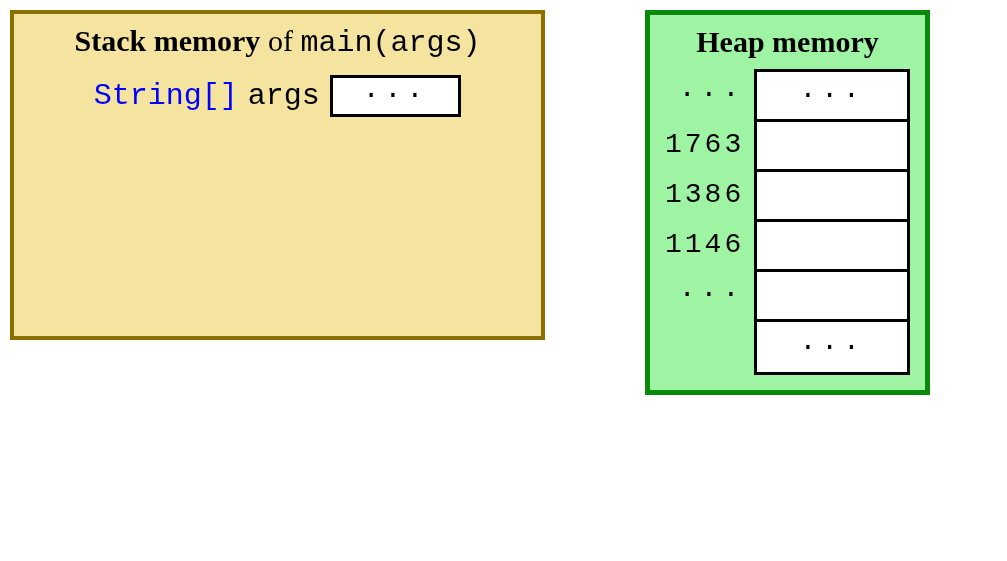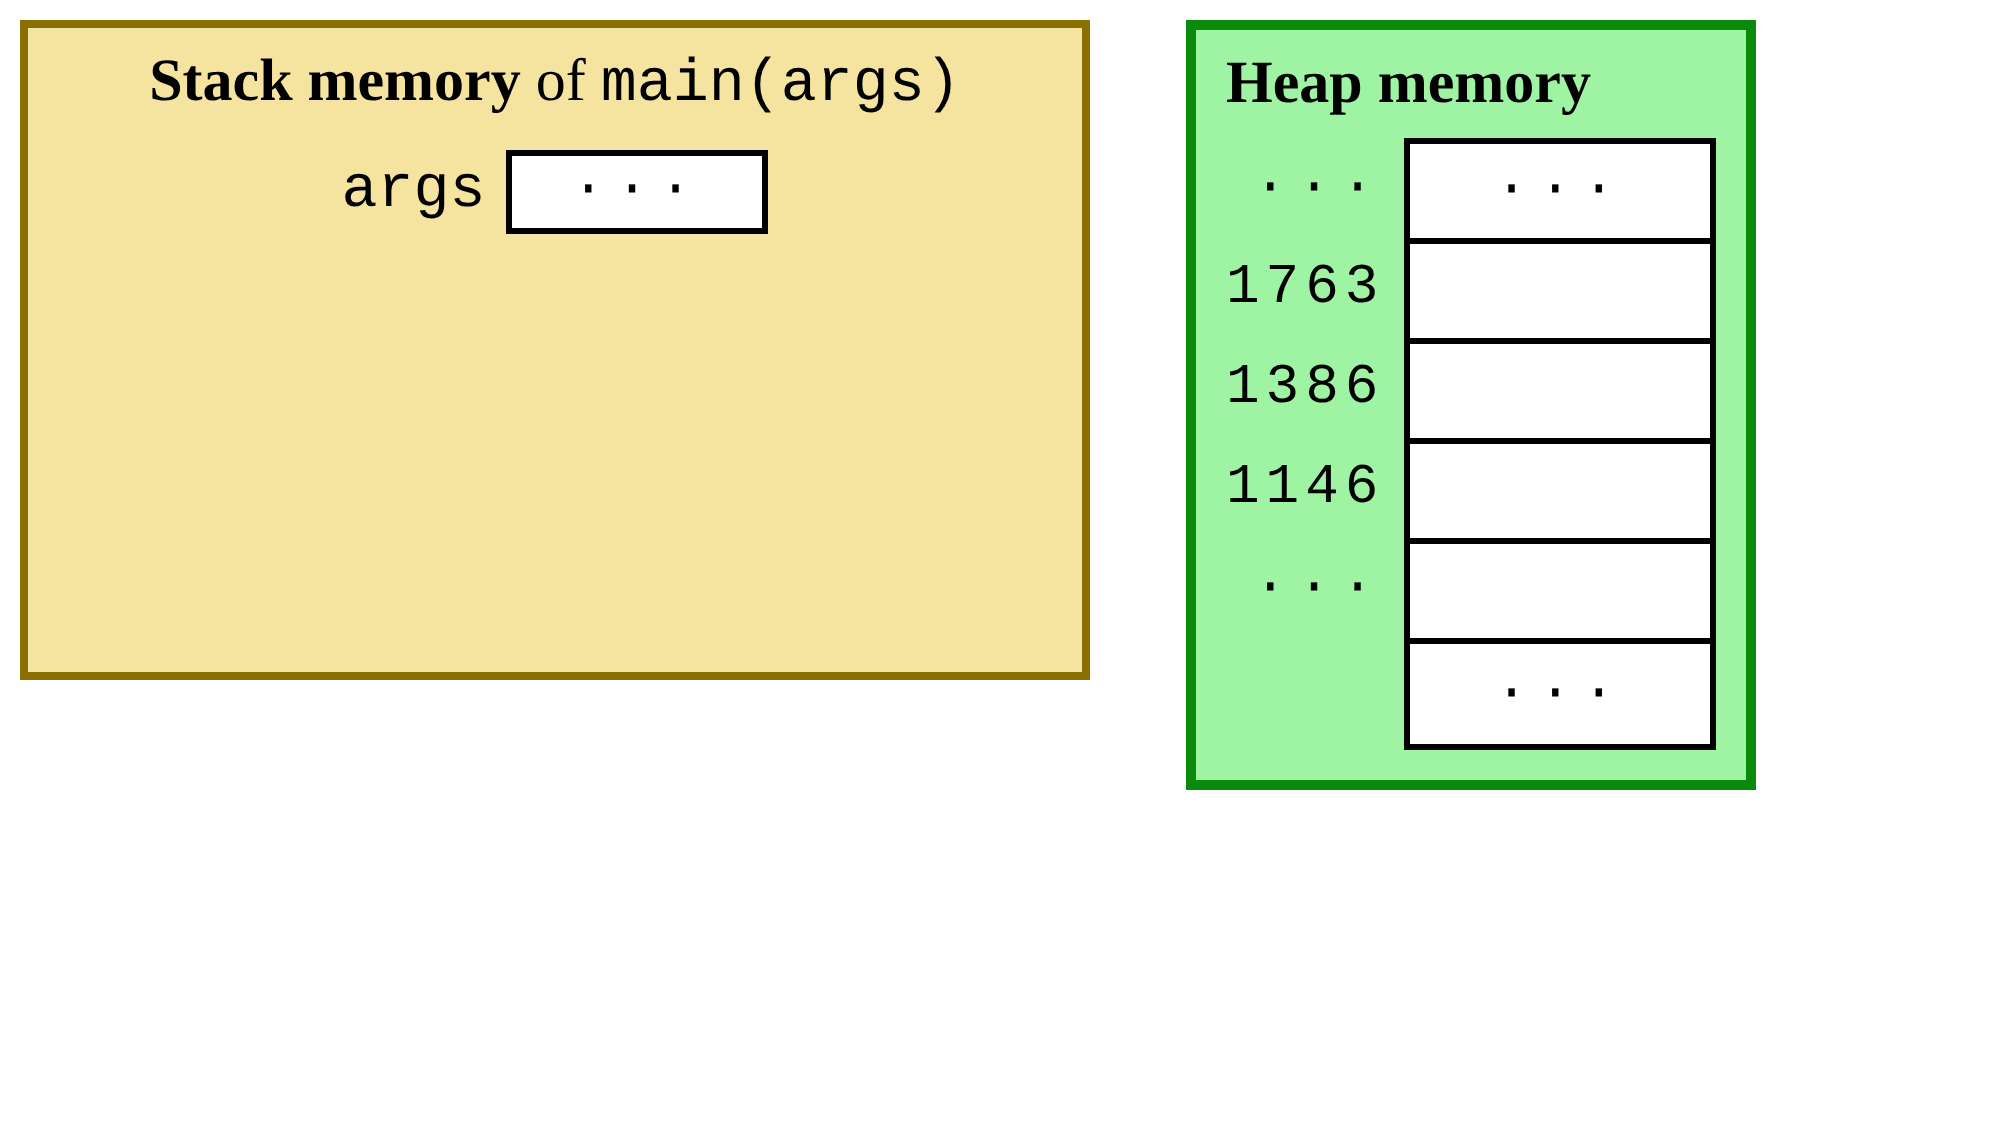--- a/index.html
+++ b/index.html
@@ -9,21 +9,21 @@
     }
     body {
       font-family: Georgia, 'Times New Roman', serif;
       background: white;
       padding: 10px;
       width: 1007px;
       height: 561px;
     }
     .container {
       display: flex;
-      gap: 48px;
+      gap: 100px;
       align-items: flex-start;
     }
     .stack-box {
       background: #f5e4a0;
       border: 4px solid #8a7000;
       width: 535px;
       height: 330px;
       padding: 10px 20px;
     }
     .stack-title {
@@ -63,21 +63,21 @@
     }
     .heap-box {
       background: #9ef4a3;
       border: 5px solid #0a8a0a;
       width: 285px;
       padding: 10px 15px 15px 15px;
     }
     .heap-title {
       font-size: 30px;
       font-weight: bold;
-      text-align: left;
+      text-align: center;
       margin-bottom: 10px;
     }
     .heap-table {
       display: flex;
       gap: 0;
       align-items: flex-start;
     }
     .heap-addresses {
       display: flex;
       flex-direction: column;
@@ -119,20 +119,21 @@
 </head>
 <body>
 
 <div class="container">
 
   <div class="stack-box">
     <div class="stack-title">
       <span class="bold">Stack memory</span><span> of </span><span class="mono">main(args)</span>
     </div>
     <div class="stack-var">
+      <span class="type">String[]</span>
       <span class="varname">args</span>
       <span class="value-box">···</span>
     </div>
   </div>
 
   <div class="heap-box">
     <div class="heap-title">Heap memory</div>
     <div class="heap-table">
       <div class="heap-addresses">
         <div class="ellipsis-addr">···</div>

